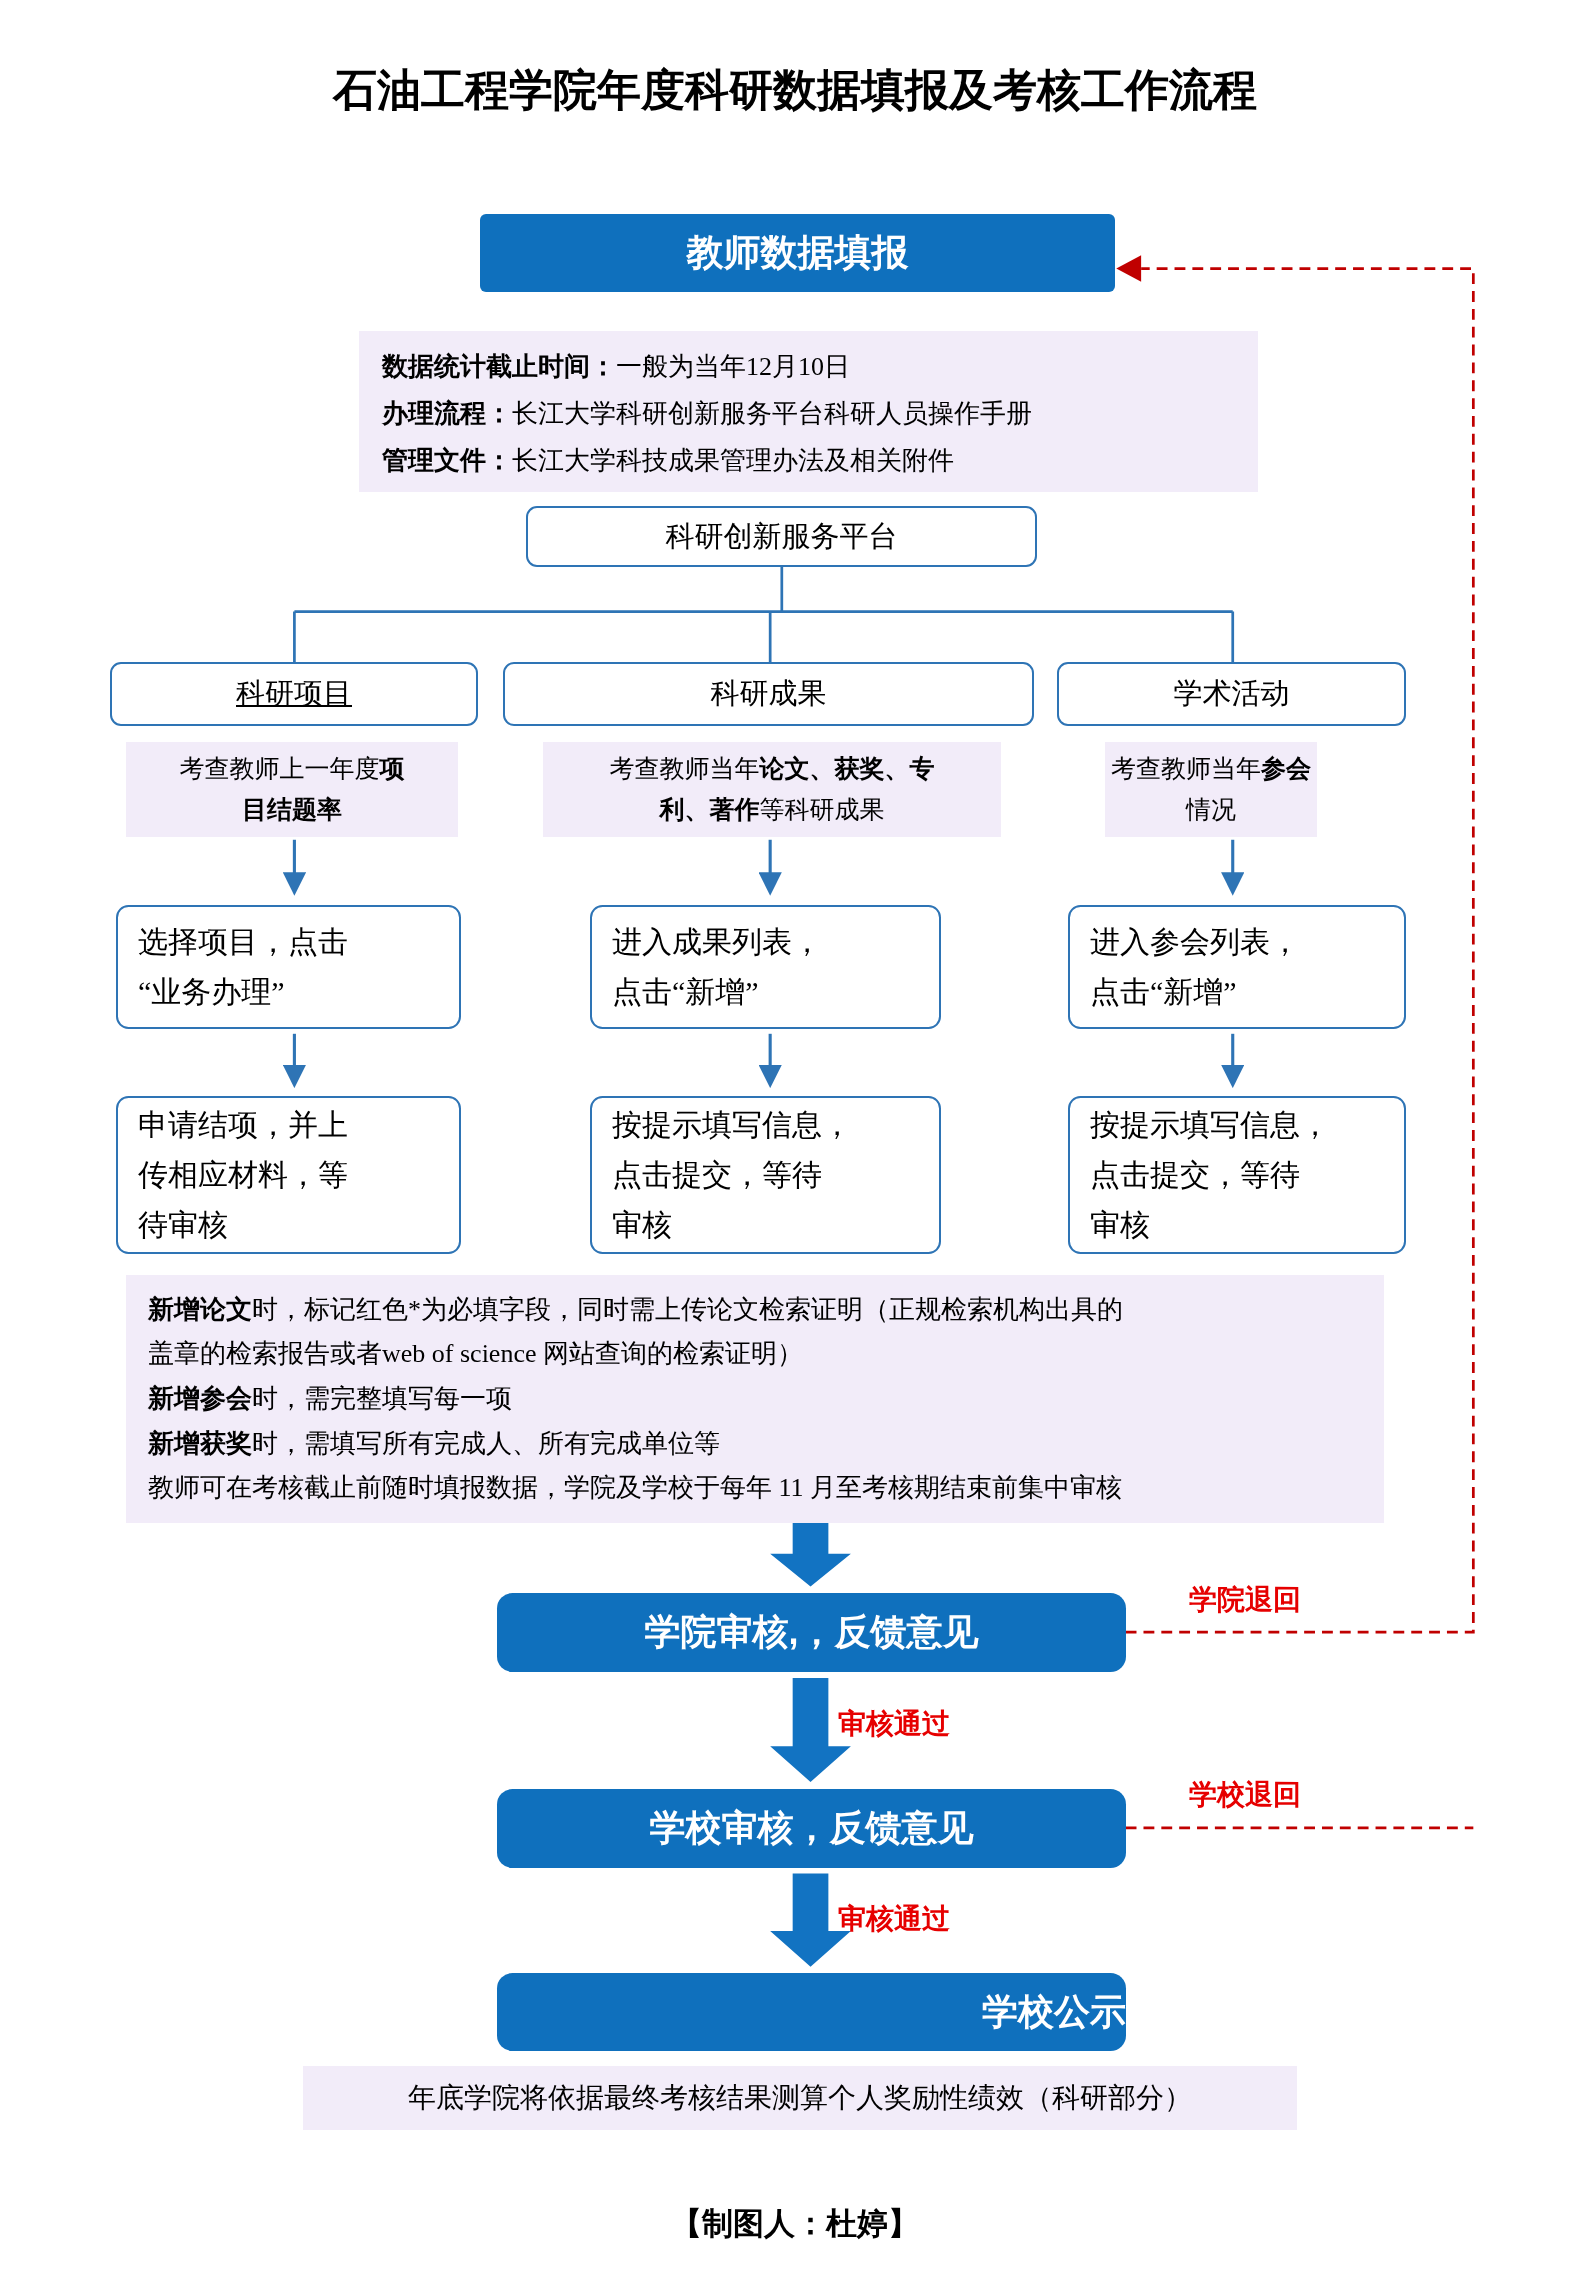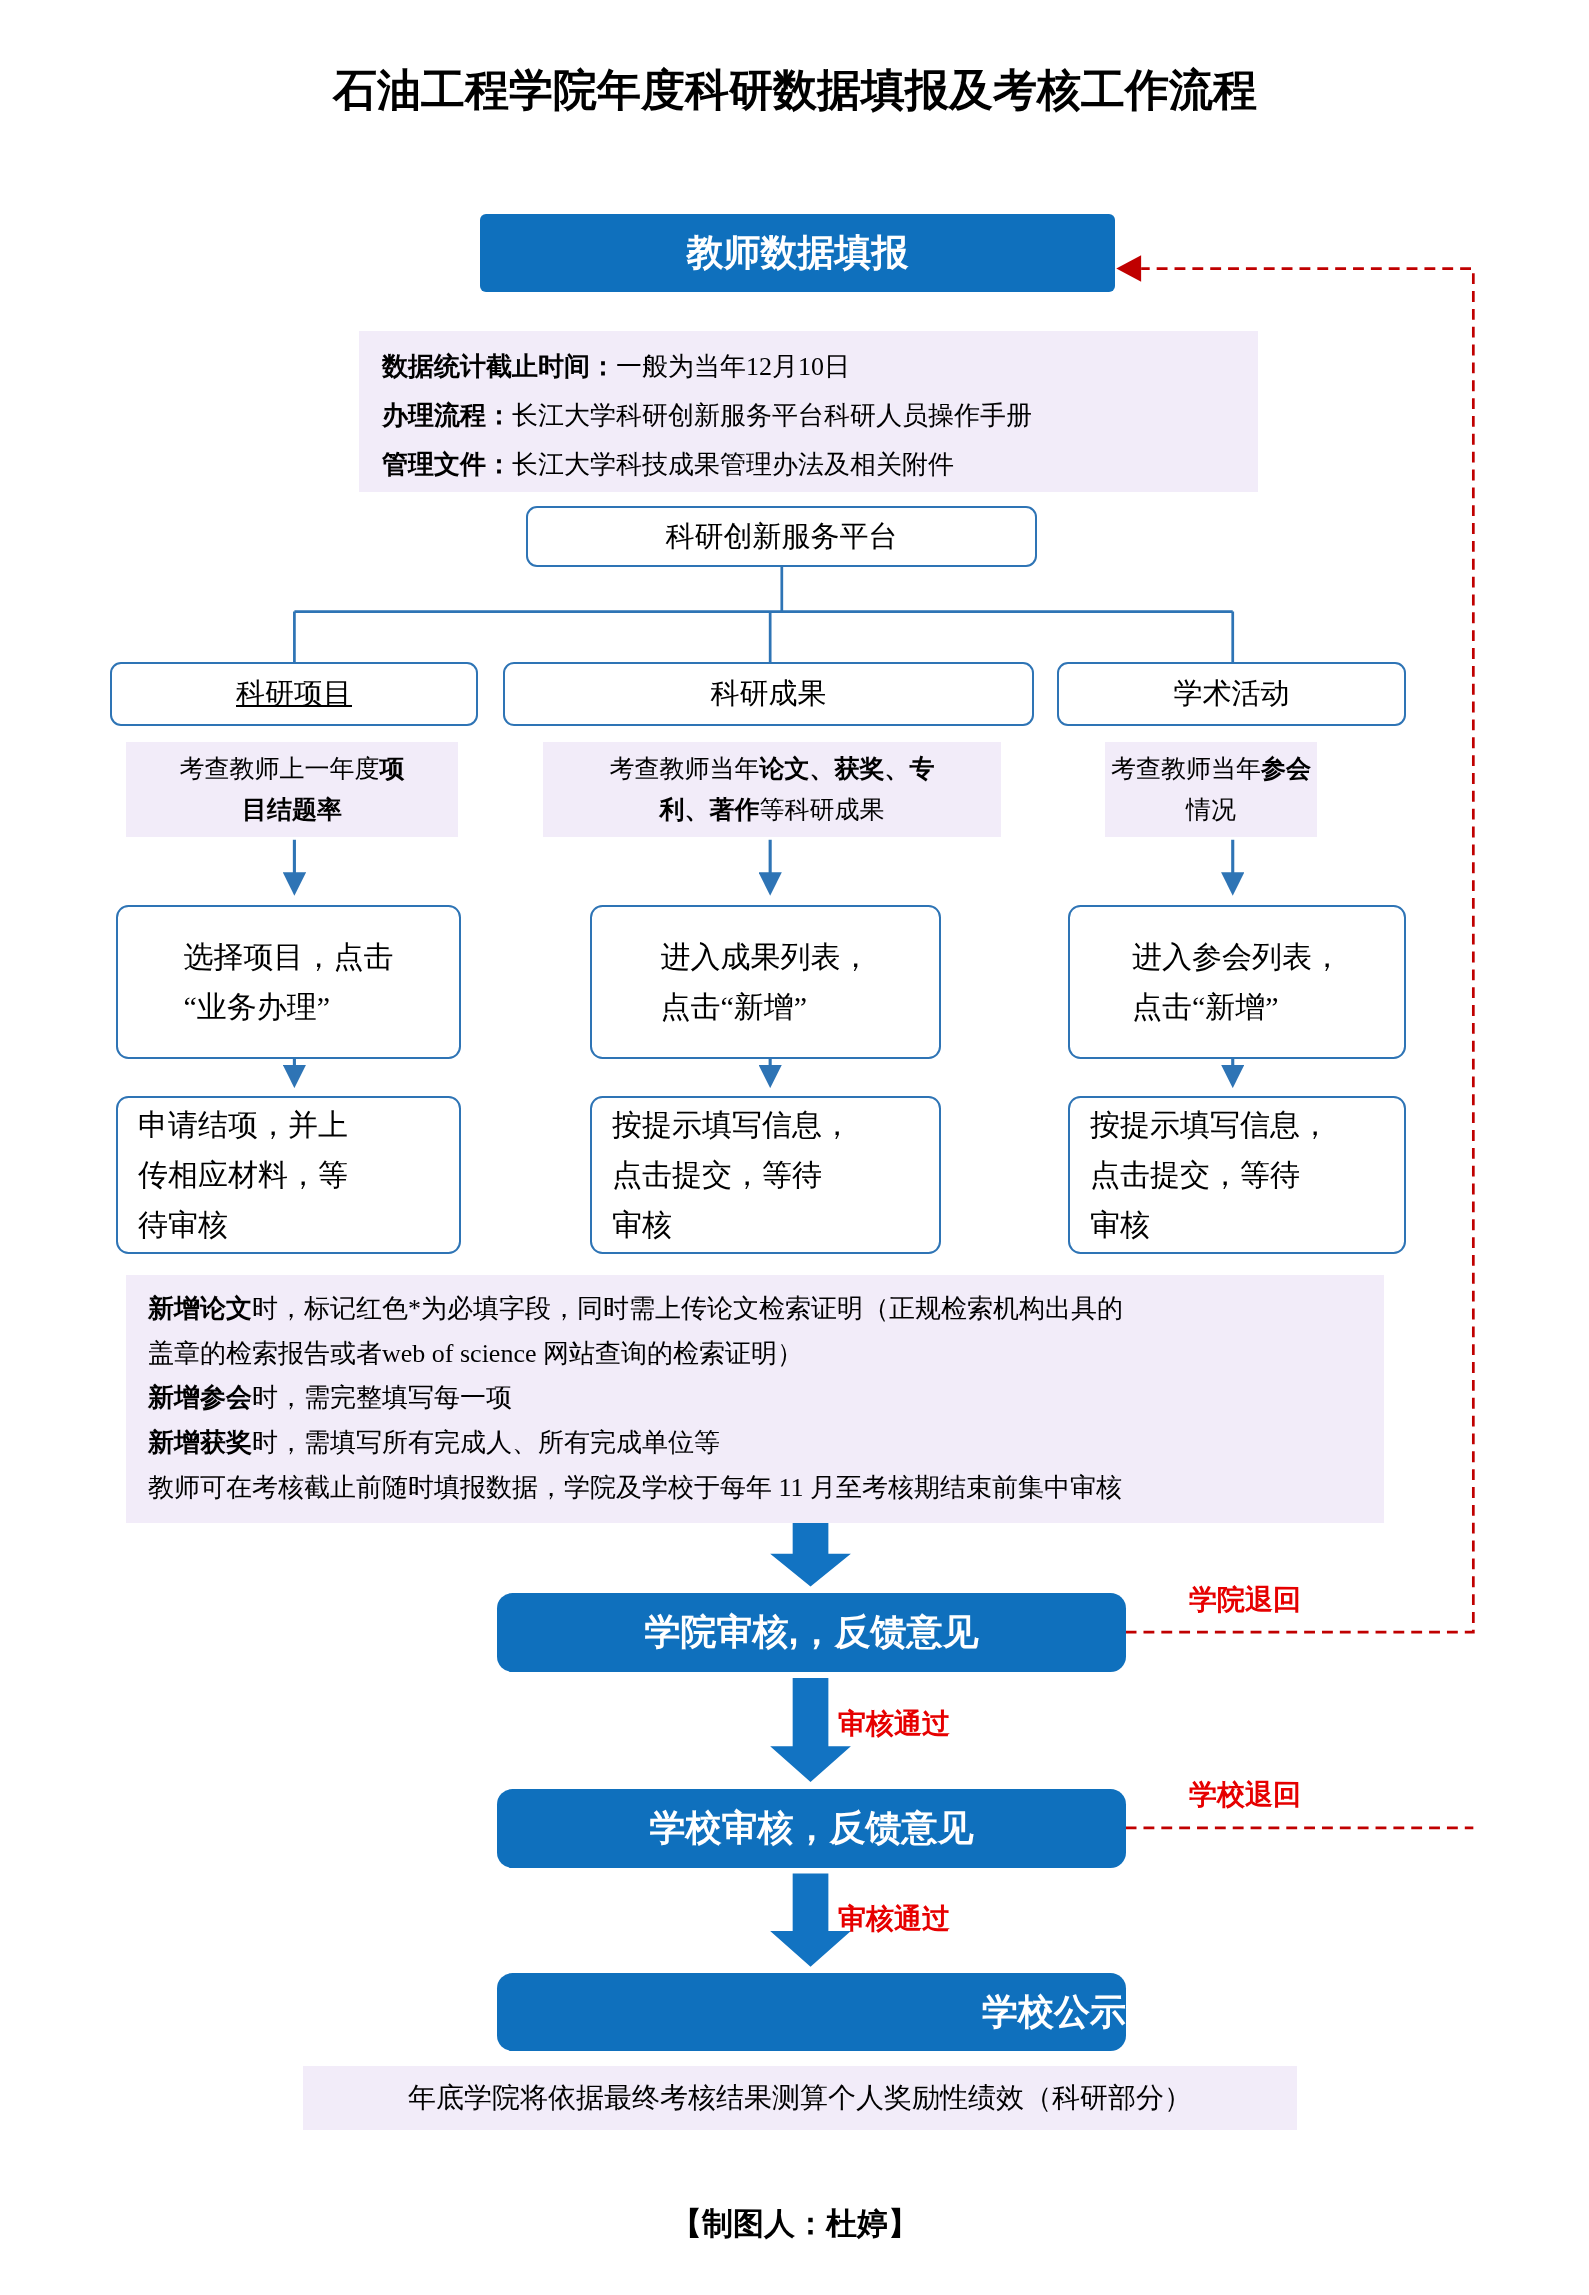--- a/index.html
+++ b/index.html
@@ -42,29 +42,29 @@
   .desc-box {
     position:absolute; top:742px; height:95px; background:#F2ECF9; z-index:2;
     text-align:center; font-size:25px; line-height:41px; white-space:pre-line;
     font-family:"Liberation Serif", serif; padding-top:6.2px; box-sizing:border-box;
   }
   .db1 { left:126px;  width:332px; }
   .db2 { left:543px;  width:458px; }
   .db3 { left:1105px; width:212px; }
 
   .seg-bold { font-weight:700; }
-  .note-line .seg-bold, .info-label { font-family:Liberation Mono, monospace; }
+  .note-line .seg-bold, .info-label { font-family:Liberation Sans, sans-serif; }
 
   .step-box {
     position:absolute; background:#ffffff; border:2.3px solid #2E74B5; border-radius:12.4px;
     box-sizing:border-box; display:flex; align-items:center; z-index:2;
     font-family:"Liberation Serif", serif; font-size:30px; line-height:50px;
     padding:7.8px 20px; white-space:pre-line; text-align:left;
   }
-  .row1 { top:905px; height:154px;justify-content:center; }
+  .row1 { top:905px; height:124px; }
   .row2 { top:1096px; height:158px; }
   .c1 { left:116px;  width:345px; }
   .c2 { left:590px;  width:351px; }
   .c3 { left:1068px; width:338px; }
 
   .note-panel { left:126px; top:1275px; width:1258px; padding:12.4px 22px; }
   .note-line { white-space:pre-line; font-size:26px; line-height:44px; font-family:"Liberation Serif", serif; }
 
   .review-box { left:497px; width:629px; height:79px; font-size:36px; border-radius:15.5px; }
   .college-box   { top:1593px; }

